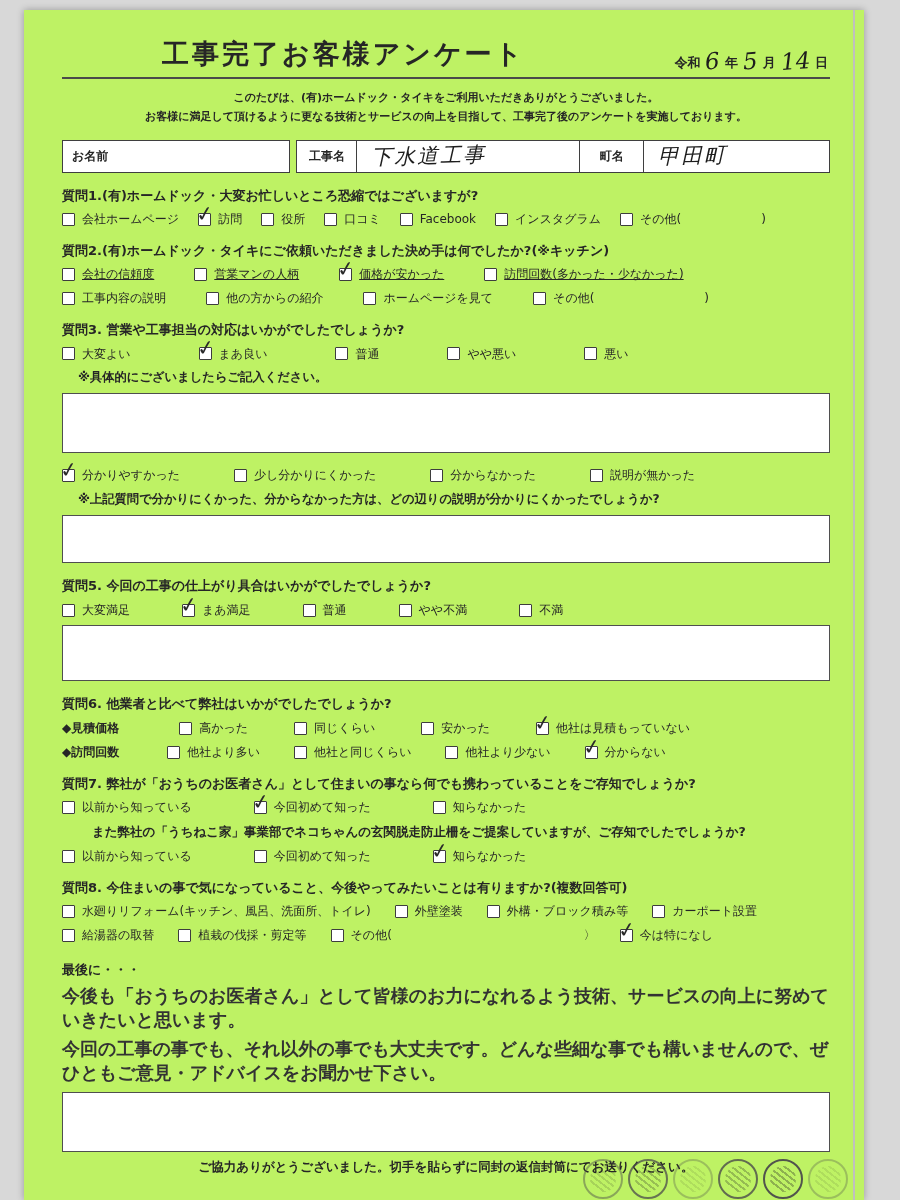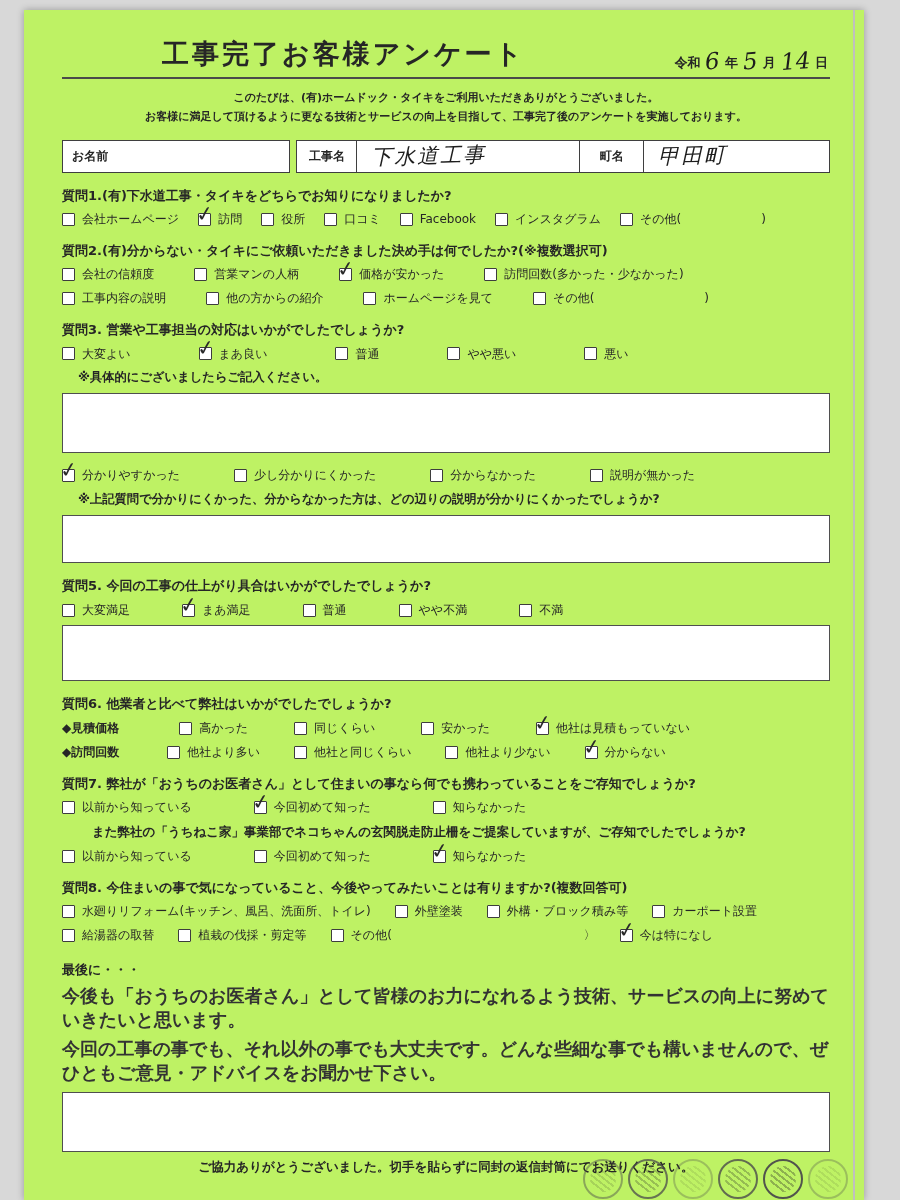--- a/index.html
+++ b/index.html
@@ -99,21 +99,21 @@
       </div>
       <div class="cell label-cell town-label">町名</div>
       <div class="cell town-value">
         <span class="hw hw-field">甲田町</span>
       </div>
     </div>
   </div>
 
   <div id="questions">
       <div class="question">
-        <div class="q-title">質問1.(有)下水道工事・タイキをどちらでお知りになりましたか?</div>
+        <div class="q-title">質問1.(有)ホームドック・大変お忙しいところ恐縮ではございますが?</div>
         <div class="opt-row" style="column-gap: 19px;">
           <span class="opt">
             <span class="cb"></span>
             <span class="opt-label">会社ホームページ</span>
           </span>
           <span class="opt">
             <span class="cb checked"></span>
             <span class="opt-label">訪問</span>
           </span>
           <span class="opt">
@@ -134,22 +134,22 @@
           </span>
           <span class="opt">
             <span class="cb"></span>
             <span class="opt-label">その他(</span>
             <span class="tail-space" style="width: 66px;"></span>
             <span>)</span>
           </span>
         </div>
       </div>
       <div class="question">
-        <div class="q-title">質問2.(有)分からない・タイキにご依頼いただきました決め手は何でしたか?(※複数選択可)</div>
-        <div class="opt-row" style="column-gap: 40px;">
+        <div class="q-title">質問2.(有)ホームドック・タイキにご依頼いただきました決め手は何でしたか?(※キッチン)</div>
+        <div class="opt-row" style="column-gap: 40px; text-decoration: underline;">
           <span class="opt">
             <span class="cb"></span>
             <span class="opt-label">会社の信頼度</span>
           </span>
           <span class="opt">
             <span class="cb"></span>
             <span class="opt-label">営業マンの人柄</span>
           </span>
           <span class="opt">
             <span class="cb checked"></span>

